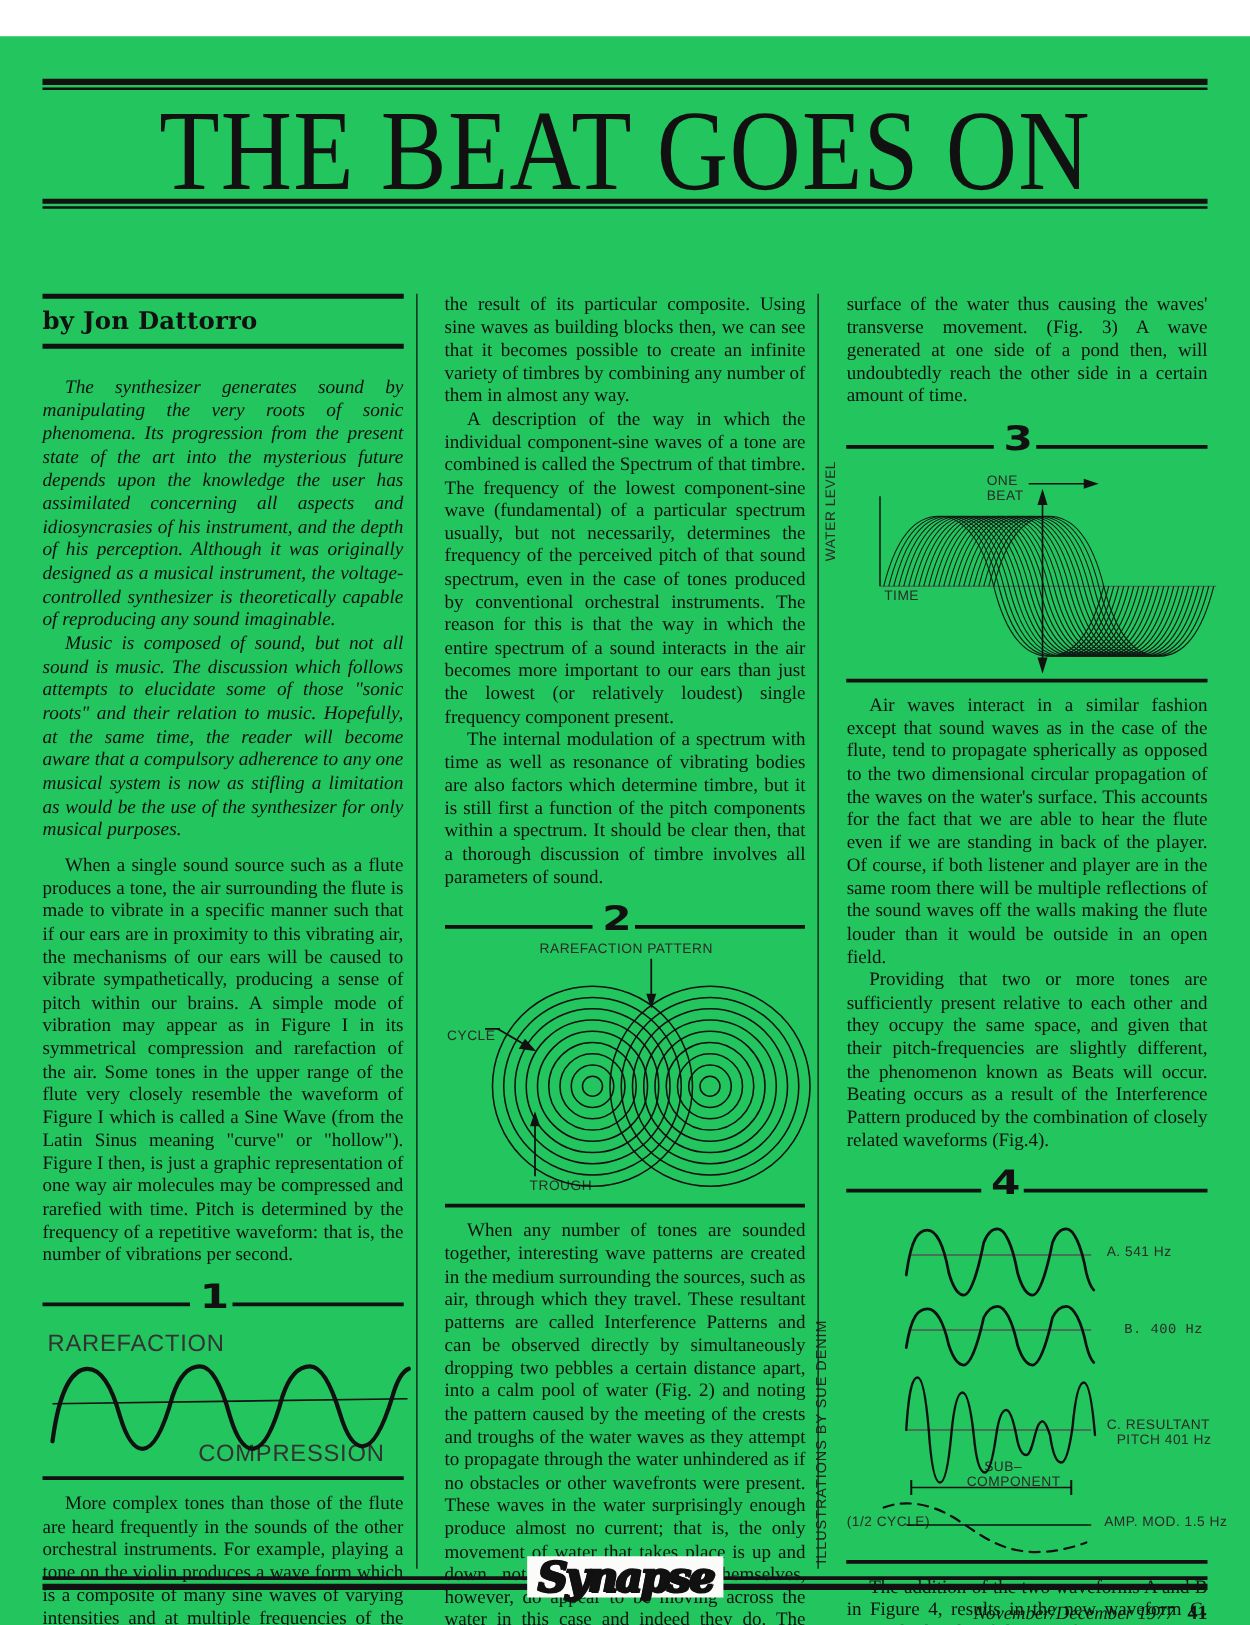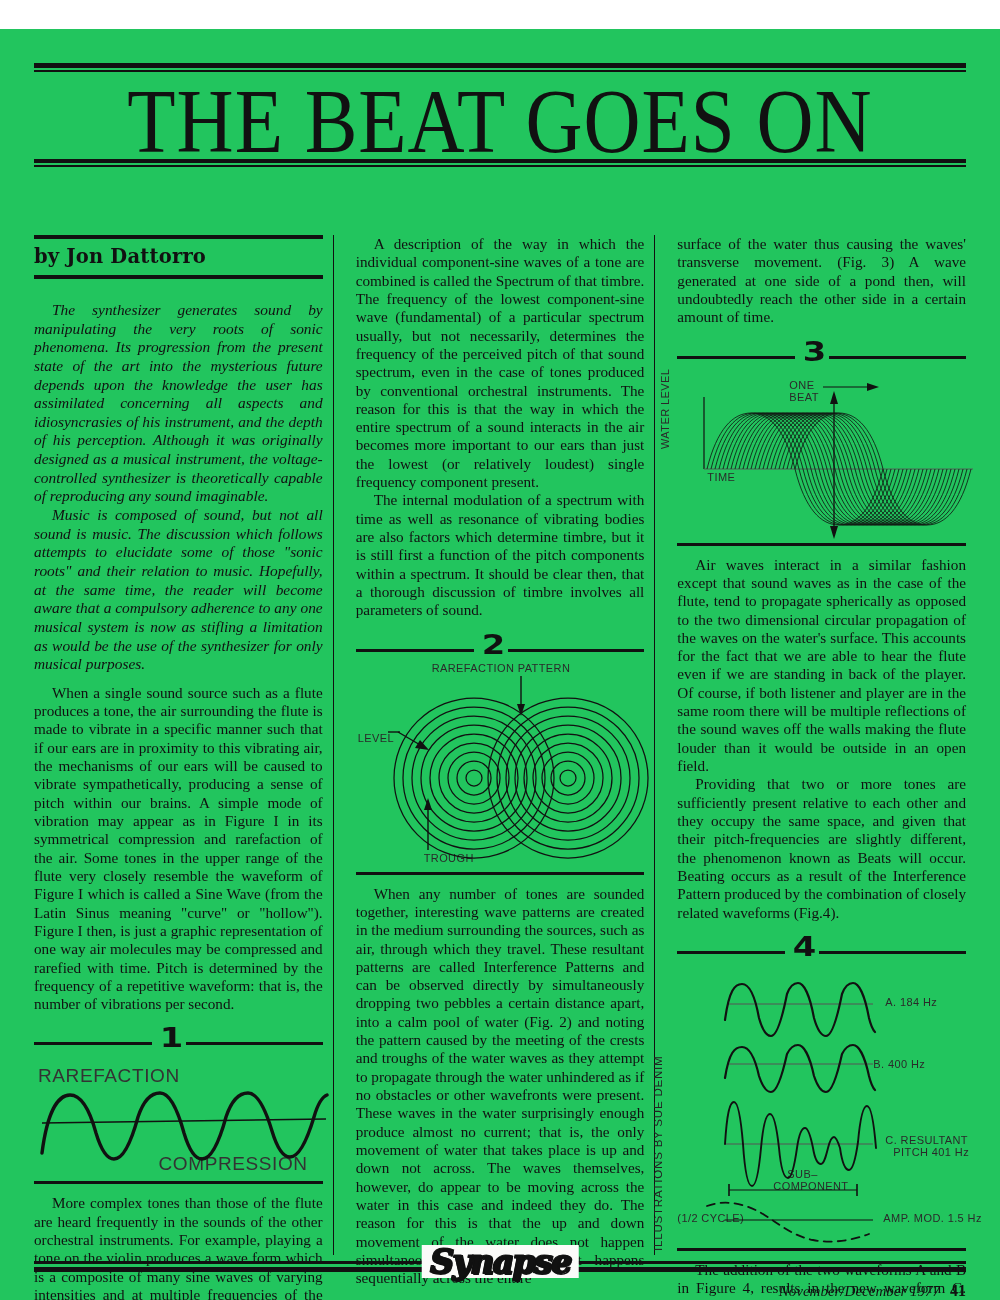--- a/index.html
+++ b/index.html
@@ -272,33 +272,34 @@
           </svg>
         </div>
 
         <div class="fig-foot"></div>
       </div>
 
       <p class="body">More complex tones than those of the flute are heard frequently in the sounds of the other orchestral instruments. For example, playing a tone on the violin produces a wave form which is a composite of many sine waves of varying intensities and at multiple frequencies of the perceived pitch; thus, the violin possesses a timbre uniquely its own as</p>
     </div>
 
     <div class="col col2">
+      <p class="body noindent">the result of its particular composite. Using sine waves as building blocks then, we can see that it becomes possible to create an infinite variety of timbres by combining any number of them in almost any way.</p>
       <p class="body">A description of the way in which the individual component-sine waves of a tone are combined is called the Spectrum of that timbre. The frequency of the lowest component-sine wave (fundamental) of a particular spectrum usually, but not necessarily, determines the frequency of the perceived pitch of that sound spectrum, even in the case of tones produced by conventional orchestral instruments. The reason for this is that the way in which the entire spectrum of a sound interacts in the air becomes more important to our ears than just the lowest (or relatively loudest) single frequency component present.</p>
       <p class="body">The internal modulation of a spectrum with time as well as resonance of vibrating bodies are also factors which determine timbre, but it is still first a function of the pitch components within a spectrum. It should be clear then, that a thorough discussion of timbre involves all parameters of sound.</p>
 
       <div class="figure">
         <div class="fig-head">
           <div class="line-l" style="left:0; width:118px;"></div>
           <div class="fig-num" style="left:128px;">2</div>
           <div class="line-r" style="left:152px; right:0;"></div>
         </div>
 
         <div class="fig-body" style="height:208px;">
           <div class="fig-label" style="left:76px; top:2px;">RAREFACTION PATTERN</div>
-          <div class="fig-label" style="left:2px; top:72px;">LEVEL</div>
+          <div class="fig-label" style="left:2px; top:72px;">CYCLE</div>
           <div class="fig-label" style="left:68px; top:192px;">TROUGH</div>
 
           <svg width="300" height="208" viewBox="0 0 300 208" style="position:absolute; left:0; top:0;">
 
             <g fill="none" stroke="#111" stroke-width="1.25">
               <circle cx="118" cy="118" r="8"></circle>
               <circle cx="118" cy="118" r="17"></circle>
               <circle cx="118" cy="118" r="26"></circle>
               <circle cx="118" cy="118" r="35"></circle>
               <circle cx="118" cy="118" r="44"></circle>
@@ -401,22 +402,22 @@
       <p class="body">Providing that two or more tones are sufficiently present relative to each other and they occupy the same space, and given that their pitch-frequencies are slightly different, the phenomenon known as Beats will occur. Beating occurs as a result of the Interference Pattern produced by the combination of closely related waveforms (Fig.4).</p>
 
       <div class="figure">
         <div class="fig-head">
           <div class="line-l" style="left:0; width:108px;"></div>
           <div class="fig-num" style="left:118px;">4</div>
           <div class="line-r" style="left:142px; right:0;"></div>
         </div>
 
         <div class="fig-body" style="height:282px;">
-          <div class="fig-label" style="left:208px; top:34px;">A. 184 Hz</div>
-          <div class="fig-label" style="left:196px; top:96px;">B. 400 Hz</div>
+          <div class="fig-label" style="left:208px; top:34px;">A. 541 Hz</div>
+          <div class="fig-label" style="left:222px; top:96px;font-family:Liberation Mono, monospace;">B. 400 Hz</div>
           <div class="fig-label" style="left:208px; top:172px;">C. RESULTANT</div>
           <div class="fig-label" style="left:216px; top:184px;">PITCH  401 Hz</div>
           <div class="fig-label" style="left:110px; top:206px;">SUB–</div>
           <div class="fig-label" style="left:96px; top:218px;">COMPONENT</div>
           <div class="fig-label" style="left:0px; top:250px;">(1/2 CYCLE)</div>
           <div class="fig-label" style="left:206px; top:250px;">AMP. MOD.  1.5 Hz</div>
 
           <svg width="300" height="282" viewBox="0 0 300 282" style="position:absolute; left:0; top:0;">
 
             <line x1="50" y1="42" x2="196" y2="42" stroke="#555" stroke-width="1.1"></line>

